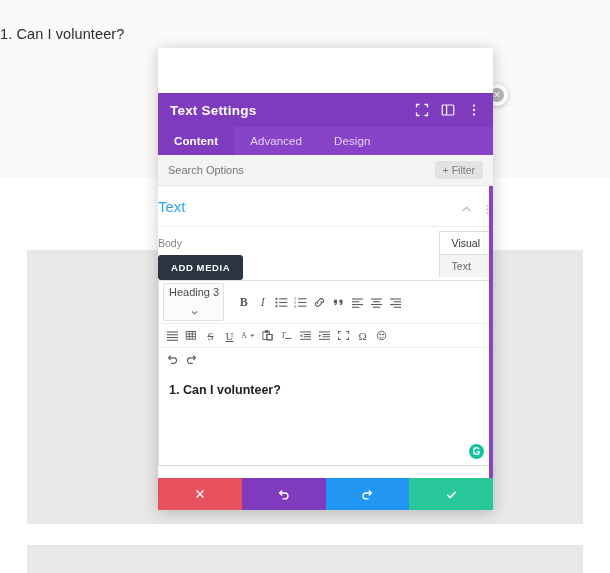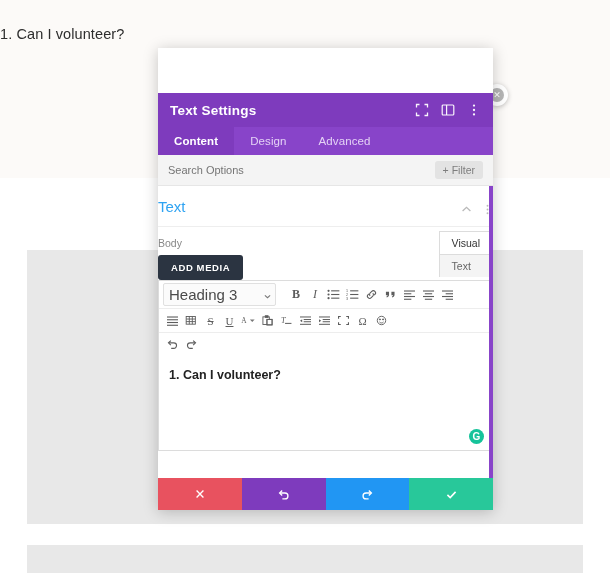--- a/index.html
+++ b/index.html
@@ -89,23 +89,23 @@
     display:flex;align-items:center;gap:0px;
     padding:2px 4px;border-bottom:1px solid #ededed;
     color:#6b6b6b;flex-wrap:nowrap;
   }
   .tb{
     width:19px;height:19px;display:flex;align-items:center;justify-content:center;
     font-size:11px;color:#5d5d5d;
   }
   .tb svg{display:block;}
   .sel{
-    font-size:15px;color:#4a4a4a;border:1px solid #e0e0e0;background:#fbfbfb;
-    padding:2px 4px 2px 5px;margin-right:4px;display:flex;align-items:center;gap:27px;
-    border-radius:2px;white-space:nowrap;
+    font-size:11px;color:#4a4a4a;border:1px solid #e0e0e0;background:#fbfbfb;
+    padding:2px 4px 2px 5px;margin-right:4px;display:flex;align-items:center;gap:8px;
+    border-radius:2px;white-space:nowrap;flex-direction:column;
   }
   .sep{width:6px;}
   .ta-area{position:relative;height:70px;padding:12px 10px;}
   .ta-text{font-size:12.5px;font-weight:bold;color:#222222;}
   .badge{
     position:absolute;left:-23px;top:-8px;
     width:17px;height:17px;border-radius:50%;background:#e02b2b;color:#ffffff;
     font-size:10px;font-weight:bold;display:flex;align-items:center;justify-content:center;
   }
   .grammarly{
@@ -167,22 +167,22 @@
           <circle cx="7" cy="2.6" r="1.15"></circle>
             <circle cx="7" cy="7" r="1.15"></circle>
             <circle cx="7" cy="11.4" r="1.15"></circle>
         </svg>
       </span>
     </div>
   </div>
 
   <div class="tabs">
     <div class="tab active">Content</div>
+    <div class="tab">Advanced</div>
     <div class="tab">Design</div>
-    <div class="tab">Advanced</div>
   </div>
 
   <div class="searchbar">
     <input class="search-input" type="text" placeholder="Search Options" style="">
     <div class="filter-btn">
       <span>+</span>
       <span>Filter</span>
     </div>
   </div>
 

